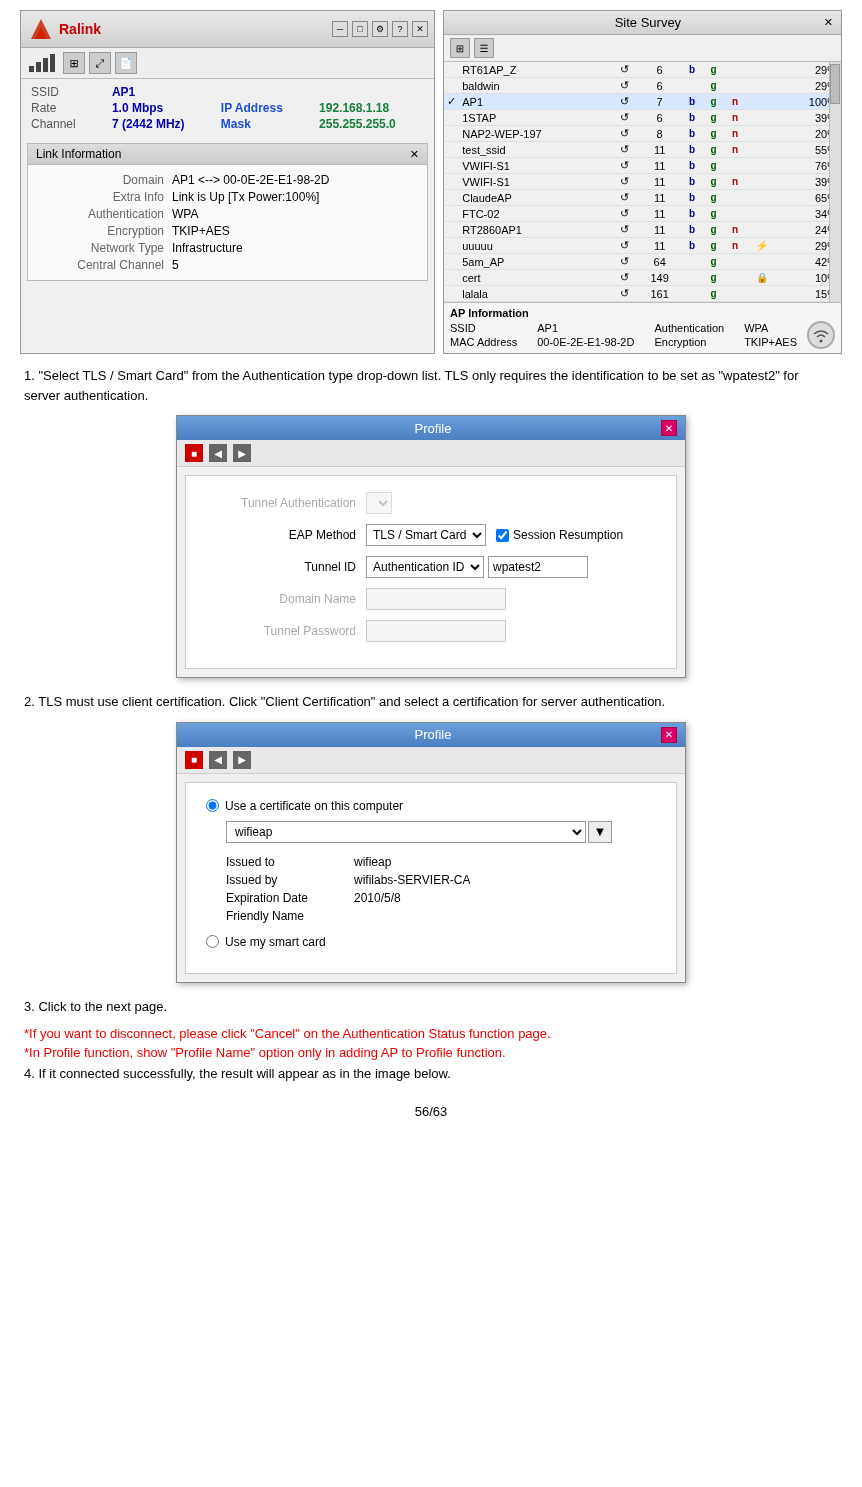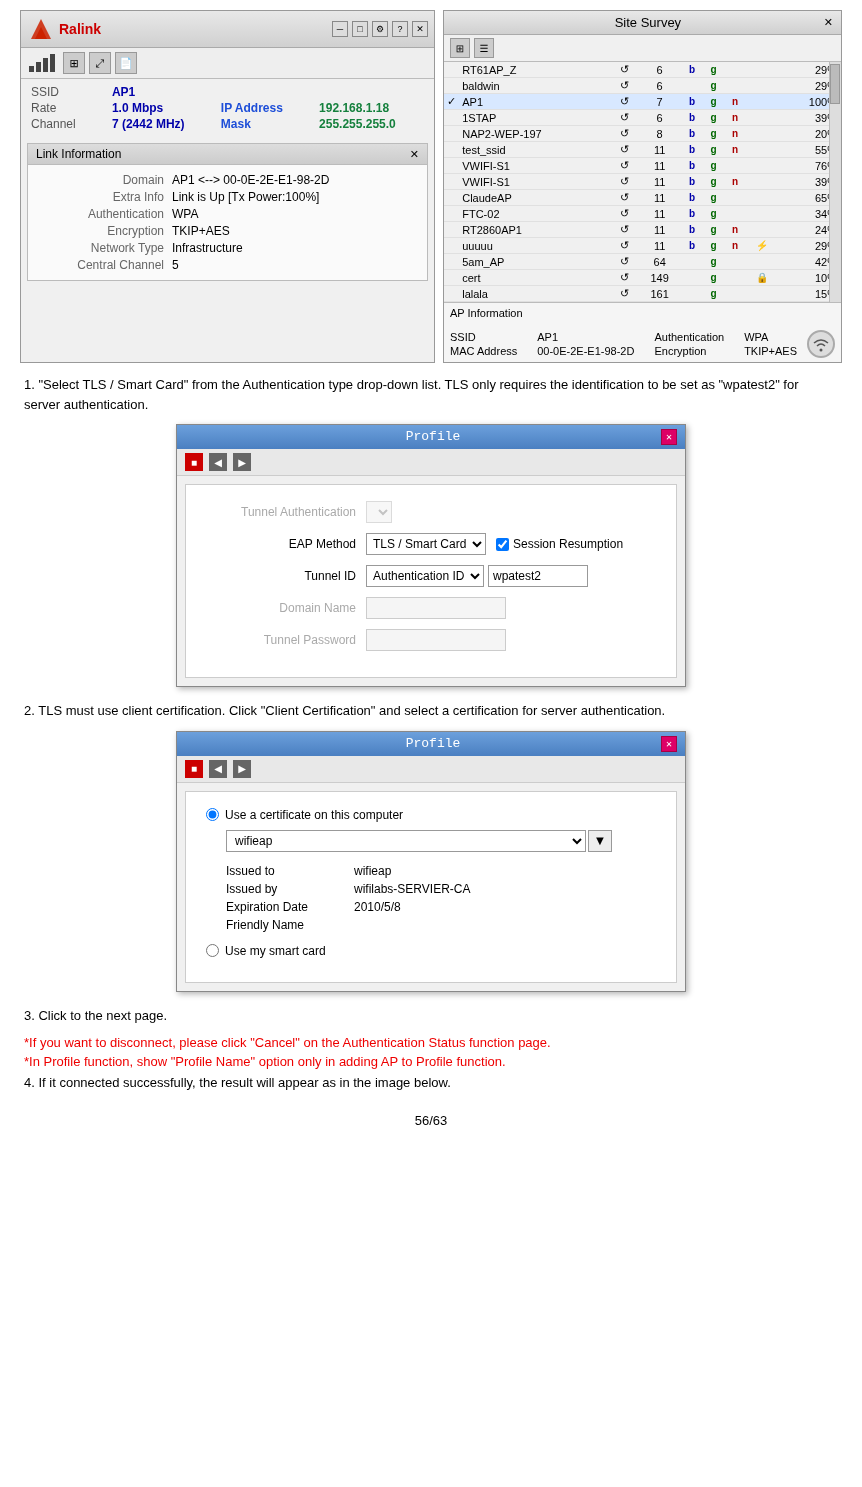--- a/index.html
+++ b/index.html
@@ -155,21 +155,21 @@
     .survey-table td {
       border-bottom: 1px solid #e0e0e0;
       padding: 1px 3px;
     }
     .ap-info-section {
       border-top: 1px solid #bbb;
       padding: 4px 6px;
       font-size: 11px;
       background: #f5f5f5;
     }
-    .ap-info-title { font-weight: normal; margin-bottom: 11px; }
+    .ap-info-title { font-weight: bold; margin-bottom: 2px; }
     .ap-info-grid {
       display: grid;
       grid-template-columns: auto auto auto auto;
       gap: 2px 10px;
     }
     .ap-signal-icon {
       float: right;
       width: 28px;
       height: 28px;
       border-radius: 50%;
@@ -203,23 +203,23 @@
       width: 510px;
       border: 1px solid #888;
       background: #f0f0f0;
       margin: 10px auto 14px auto;
       box-shadow: 2px 2px 6px rgba(0,0,0,0.3);
     }
     .profile-titlebar {
       background: linear-gradient(to bottom, #6ca0dc, #4a7fc1);
       color: white;
       display: flex;
+      align-items: center;
       padding: 4px 8px;
       font-size: 13px;
-      font-family: Liberation Mono, monospace;
     }
     .profile-title { flex: 1; text-align: center; }
     .profile-close-btn {
       width: 16px;
       height: 16px;
       background: #d06;
       border: 1px solid #a04;
       display: flex;
       align-items: center;
       justify-content: center;

